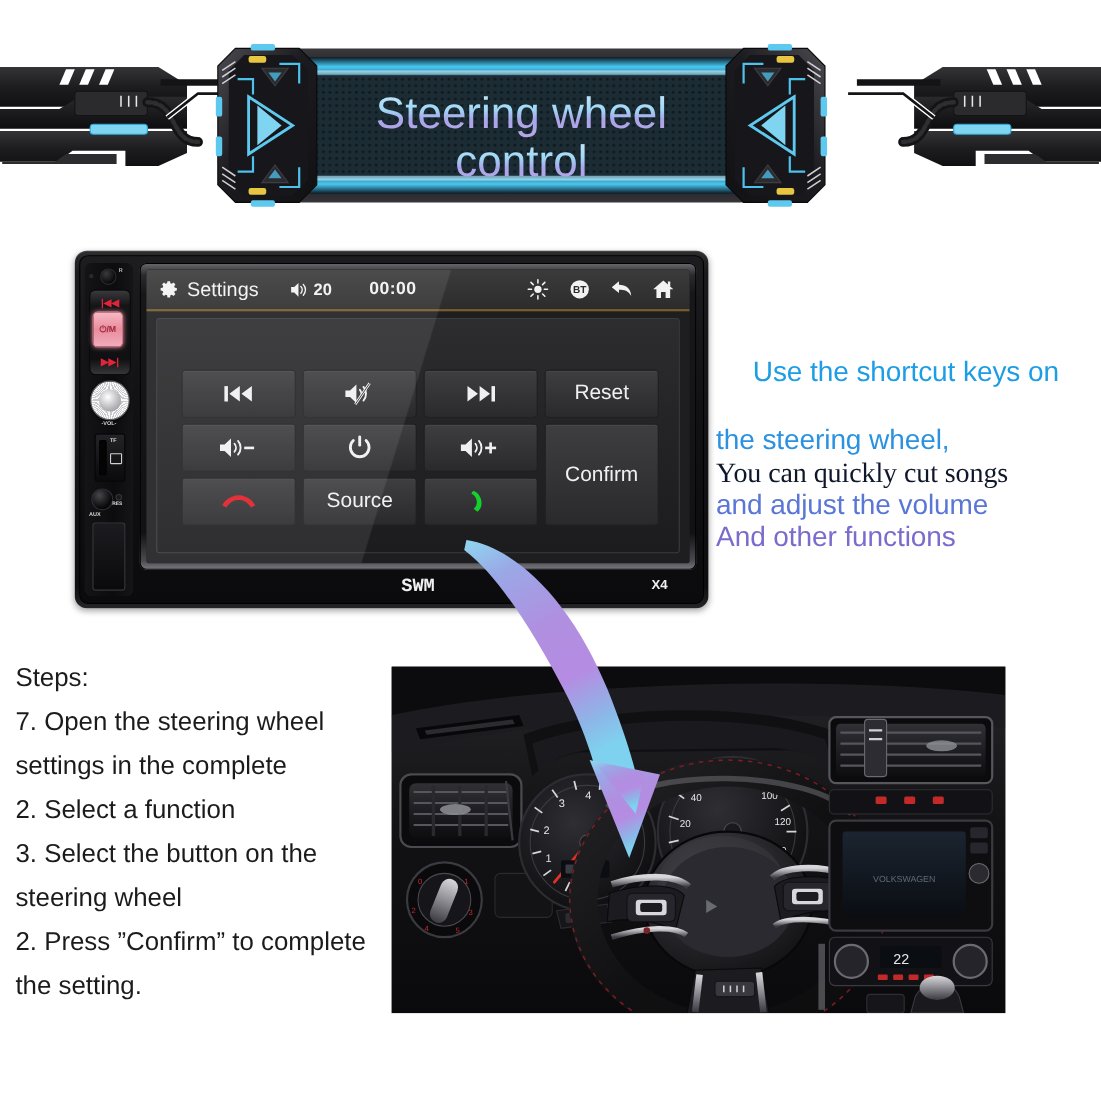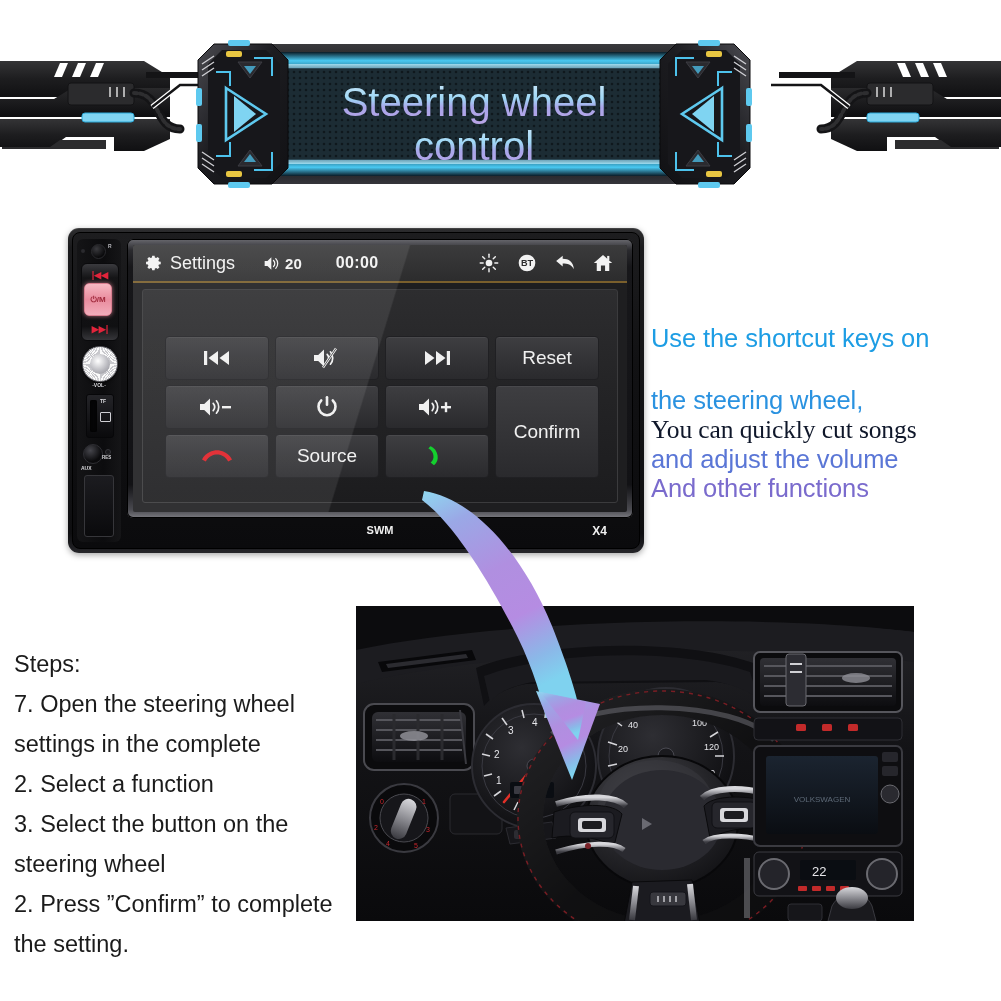--- a/index.html
+++ b/index.html
@@ -24,29 +24,29 @@
     position:absolute;left:196px;top:28px;width:556px;height:172px;
   }
 
   
   .right-text{
     position:absolute;left:651px;top:324px;width:345px;
     font-size:25.5px;line-height:1.16;font-weight:400;
     letter-spacing:-0.1px;
   }
   .rt-line{white-space:nowrap;}
-  .rt1{color:#1d9de4;}
+  .rt1{color:#1d9de4;text-align:center;}
   .rt2{color:#2a92e0;margin-top:32px;}
   .rt3{color:#0f172a;font-family:Liberation Serif, serif;}
   .rt4{color:#5a76d6;}
   .rt5{color:#7a6bcd;}
 
   
   .steps{
-    position:absolute;left:14px;top:644px;width:350px;
+    position:absolute;left:14px;top:596px;width:350px;
     font-size:23.5px;line-height:40px;color:#1b1b1b;
   }
   .steps div{white-space:nowrap;}
 
   
   .stereo{
     position:absolute;left:68px;top:228px;width:576px;height:325px;
     border-radius:11px;
     background:
       linear-gradient(180deg,#2e2e30 0%, #1a1a1c 6%, #141416 50%, #0e0e10 94%, #26262a 100%);
@@ -158,21 +158,21 @@
   }
   .key svg{display:block;}
   .key.tall{grid-row:span 2;}
   .glass{
     position:absolute;left:0;top:0;width:100%;height:100%;pointer-events:none;
     background:linear-gradient(107deg, rgba(255,255,255,.085) 0%, rgba(255,255,255,.085) 48%, rgba(255,255,255,0) 48.3%);
   }
   .stereo-foot{
     position:absolute;left:54px;right:6px;bottom:4px;height:24px;
   }
-  .foot-swm{position:absolute;left:0;right:0;text-align:center;top:4px;color:#f0f0f0;font-size:11px;font-weight:700;}
+  .foot-swm{position:absolute;left:0;right:0;text-align:center;top:4px;color:#f0f0f0;font-size:17px;font-weight:700;font-family:Liberation Mono, monospace;}
   .foot-x4{position:absolute;right:26px;top:4px;color:#f0f0f0;font-size:12px;font-weight:700;}
 
   
   .photo{
     position:absolute;left:356px;top:606px;width:558px;height:315px;
     background:#0d0d0e;overflow:hidden;
   }
   .arrow-wrap{position:absolute;left:400px;top:440px;width:300px;height:350px;pointer-events:none;}
 </style>
 </head>

